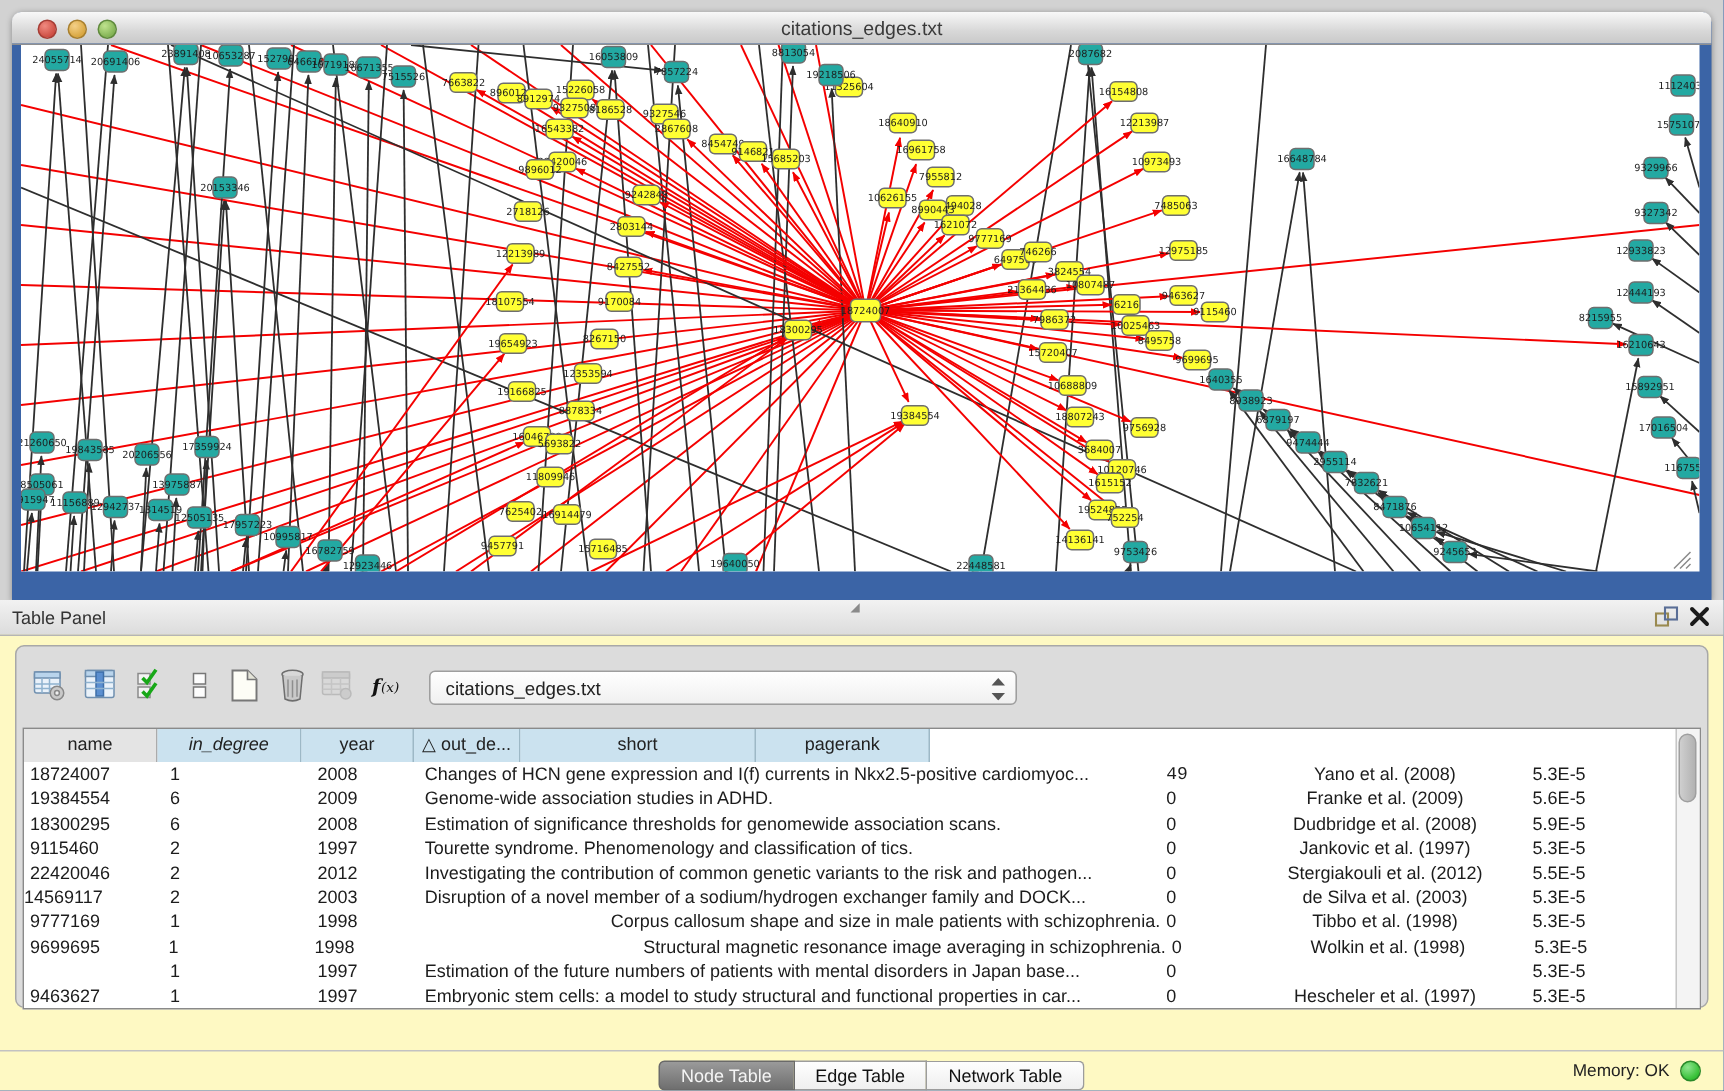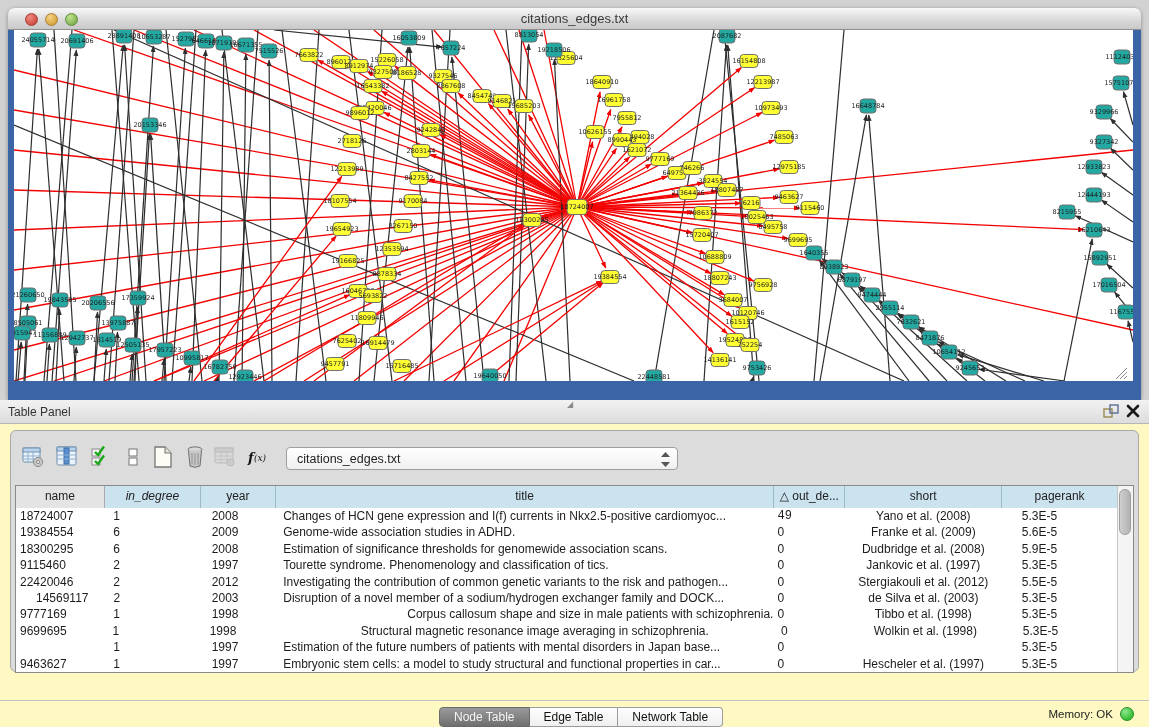--- a/index.html
+++ b/index.html
@@ -865,21 +865,20 @@
           <polygon points="4.5,15 9,10 0,10" fill="#555"></polygon>
         </svg>
       </span>
     </div>
 
     <div class="data-table">
       <div class="thead" id="thead">
           <div class="th gray" style="width: 89px;">name</div>
           <div class="th" style="width: 96px; font-style: italic;">in_degree</div>
           <div class="th" style="width: 75px;">year</div>
-          <div class="th" style="width: 499px;">title</div>
           <div class="th" style="width: 71px;">△ out_de...</div>
           <div class="th" style="width: 157px;">short</div>
           <div class="th" style="width: 116px;">pagerank</div>
         </div>
       <div class="tbody" id="tbody">
           <div class="tr">
             <div class="td" style="width: 90px; text-align: left; padding-left: 4px;">18724007</div>
             <div class="td" style="width: 97px; text-align: left; padding-left: 8px;">1</div>
             <div class="td" style="width: 76px; text-align: left; padding-left: 10px;">2008</div>
             <div class="td" style="width: 500px; text-align: left; padding-left: 6px;">Changes of HCN gene expression and I(f) currents in Nkx2.5-positive cardiomyoc...</div>
@@ -917,42 +916,42 @@
           <div class="tr">
             <div class="td" style="width: 90px; text-align: left; padding-left: 4px;">22420046</div>
             <div class="td" style="width: 97px; text-align: left; padding-left: 8px;">2</div>
             <div class="td" style="width: 76px; text-align: left; padding-left: 10px;">2012</div>
             <div class="td" style="width: 500px; text-align: left; padding-left: 6px;">Investigating the contribution of common genetic variants to the risk and pathogen...</div>
             <div class="td" style="width: 72px; text-align: left; padding-left: 4px;">0</div>
             <div class="td" style="width: 158px; text-align: center; padding-left: 0px;">Stergiakouli et al. (2012)</div>
             <div class="td" style="width: 117px; text-align: left; padding-left: 20px;">5.5E-5</div>
           </div>
           <div class="tr">
-            <div class="td" style="width: 90px; text-align: left; padding-left: 20px;">14569117</div>
+            <div class="td" style="width: 90px; text-align: left; padding-left: 0;">14569117</div>
             <div class="td" style="width: 97px; text-align: left; padding-left: 8px;">2</div>
             <div class="td" style="width: 76px; text-align: left; padding-left: 10px;">2003</div>
             <div class="td" style="width: 500px; text-align: left; padding-left: 6px;">Disruption of a novel member of a sodium/hydrogen exchanger family and DOCK...</div>
             <div class="td" style="width: 72px; text-align: left; padding-left: 4px;">0</div>
             <div class="td" style="width: 158px; text-align: center; padding-left: 0px;">de Silva et al. (2003)</div>
             <div class="td" style="width: 117px; text-align: left; padding-left: 20px;">5.3E-5</div>
           </div>
           <div class="tr">
             <div class="td" style="width: 90px; text-align: left; padding-left: 4px;">9777169</div>
             <div class="td" style="width: 97px; text-align: left; padding-left: 8px;">1</div>
             <div class="td" style="width: 76px; text-align: left; padding-left: 10px;">1998</div>
             <div class="td" style="width: 500px; text-align: right; padding-left: 6px;">Corpus callosum shape and size in male patients with schizophrenia.</div>
             <div class="td" style="width: 72px; text-align: left; padding-left: 4px;">0</div>
             <div class="td" style="width: 158px; text-align: center; padding-left: 0px;">Tibbo et al. (1998)</div>
             <div class="td" style="width: 117px; text-align: left; padding-left: 20px;">5.3E-5</div>
           </div>
           <div class="tr">
             <div class="td" style="width: 90px; text-align: left; padding-left: 4px;">9699695</div>
             <div class="td" style="width: 97px; text-align: left; padding-left: 8px;">1</div>
             <div class="td" style="width: 76px; text-align: left; padding-left: 10px;">1998</div>
-            <div class="td" style="width: 500px; text-align: center; padding-left: 6px; margin-left: 12px;">Structural magnetic resonance image averaging in schizophrenia.</div>
+            <div class="td" style="width: 500px; text-align: right; padding-left: 6px; margin-left: 12px;">Structural magnetic resonance image averaging in schizophrenia.</div>
             <div class="td" style="width: 72px; text-align: left; padding-left: 4px;">0</div>
             <div class="td" style="width: 158px; text-align: center; padding-left: 0px;">Wolkin et al. (1998)</div>
             <div class="td" style="width: 117px; text-align: left; padding-left: 20px;">5.3E-5</div>
           </div>
           <div class="tr">
             <div class="td" style="width: 90px; text-align: left; padding-left: 4px; margin-top: 16px;">9465546</div>
             <div class="td" style="width: 97px; text-align: left; padding-left: 8px;">1</div>
             <div class="td" style="width: 76px; text-align: left; padding-left: 10px;">1997</div>
             <div class="td" style="width: 500px; text-align: left; padding-left: 6px;">Estimation of the future numbers of patients with mental disorders in Japan base...</div>
             <div class="td" style="width: 72px; text-align: left; padding-left: 4px;">0</div>

